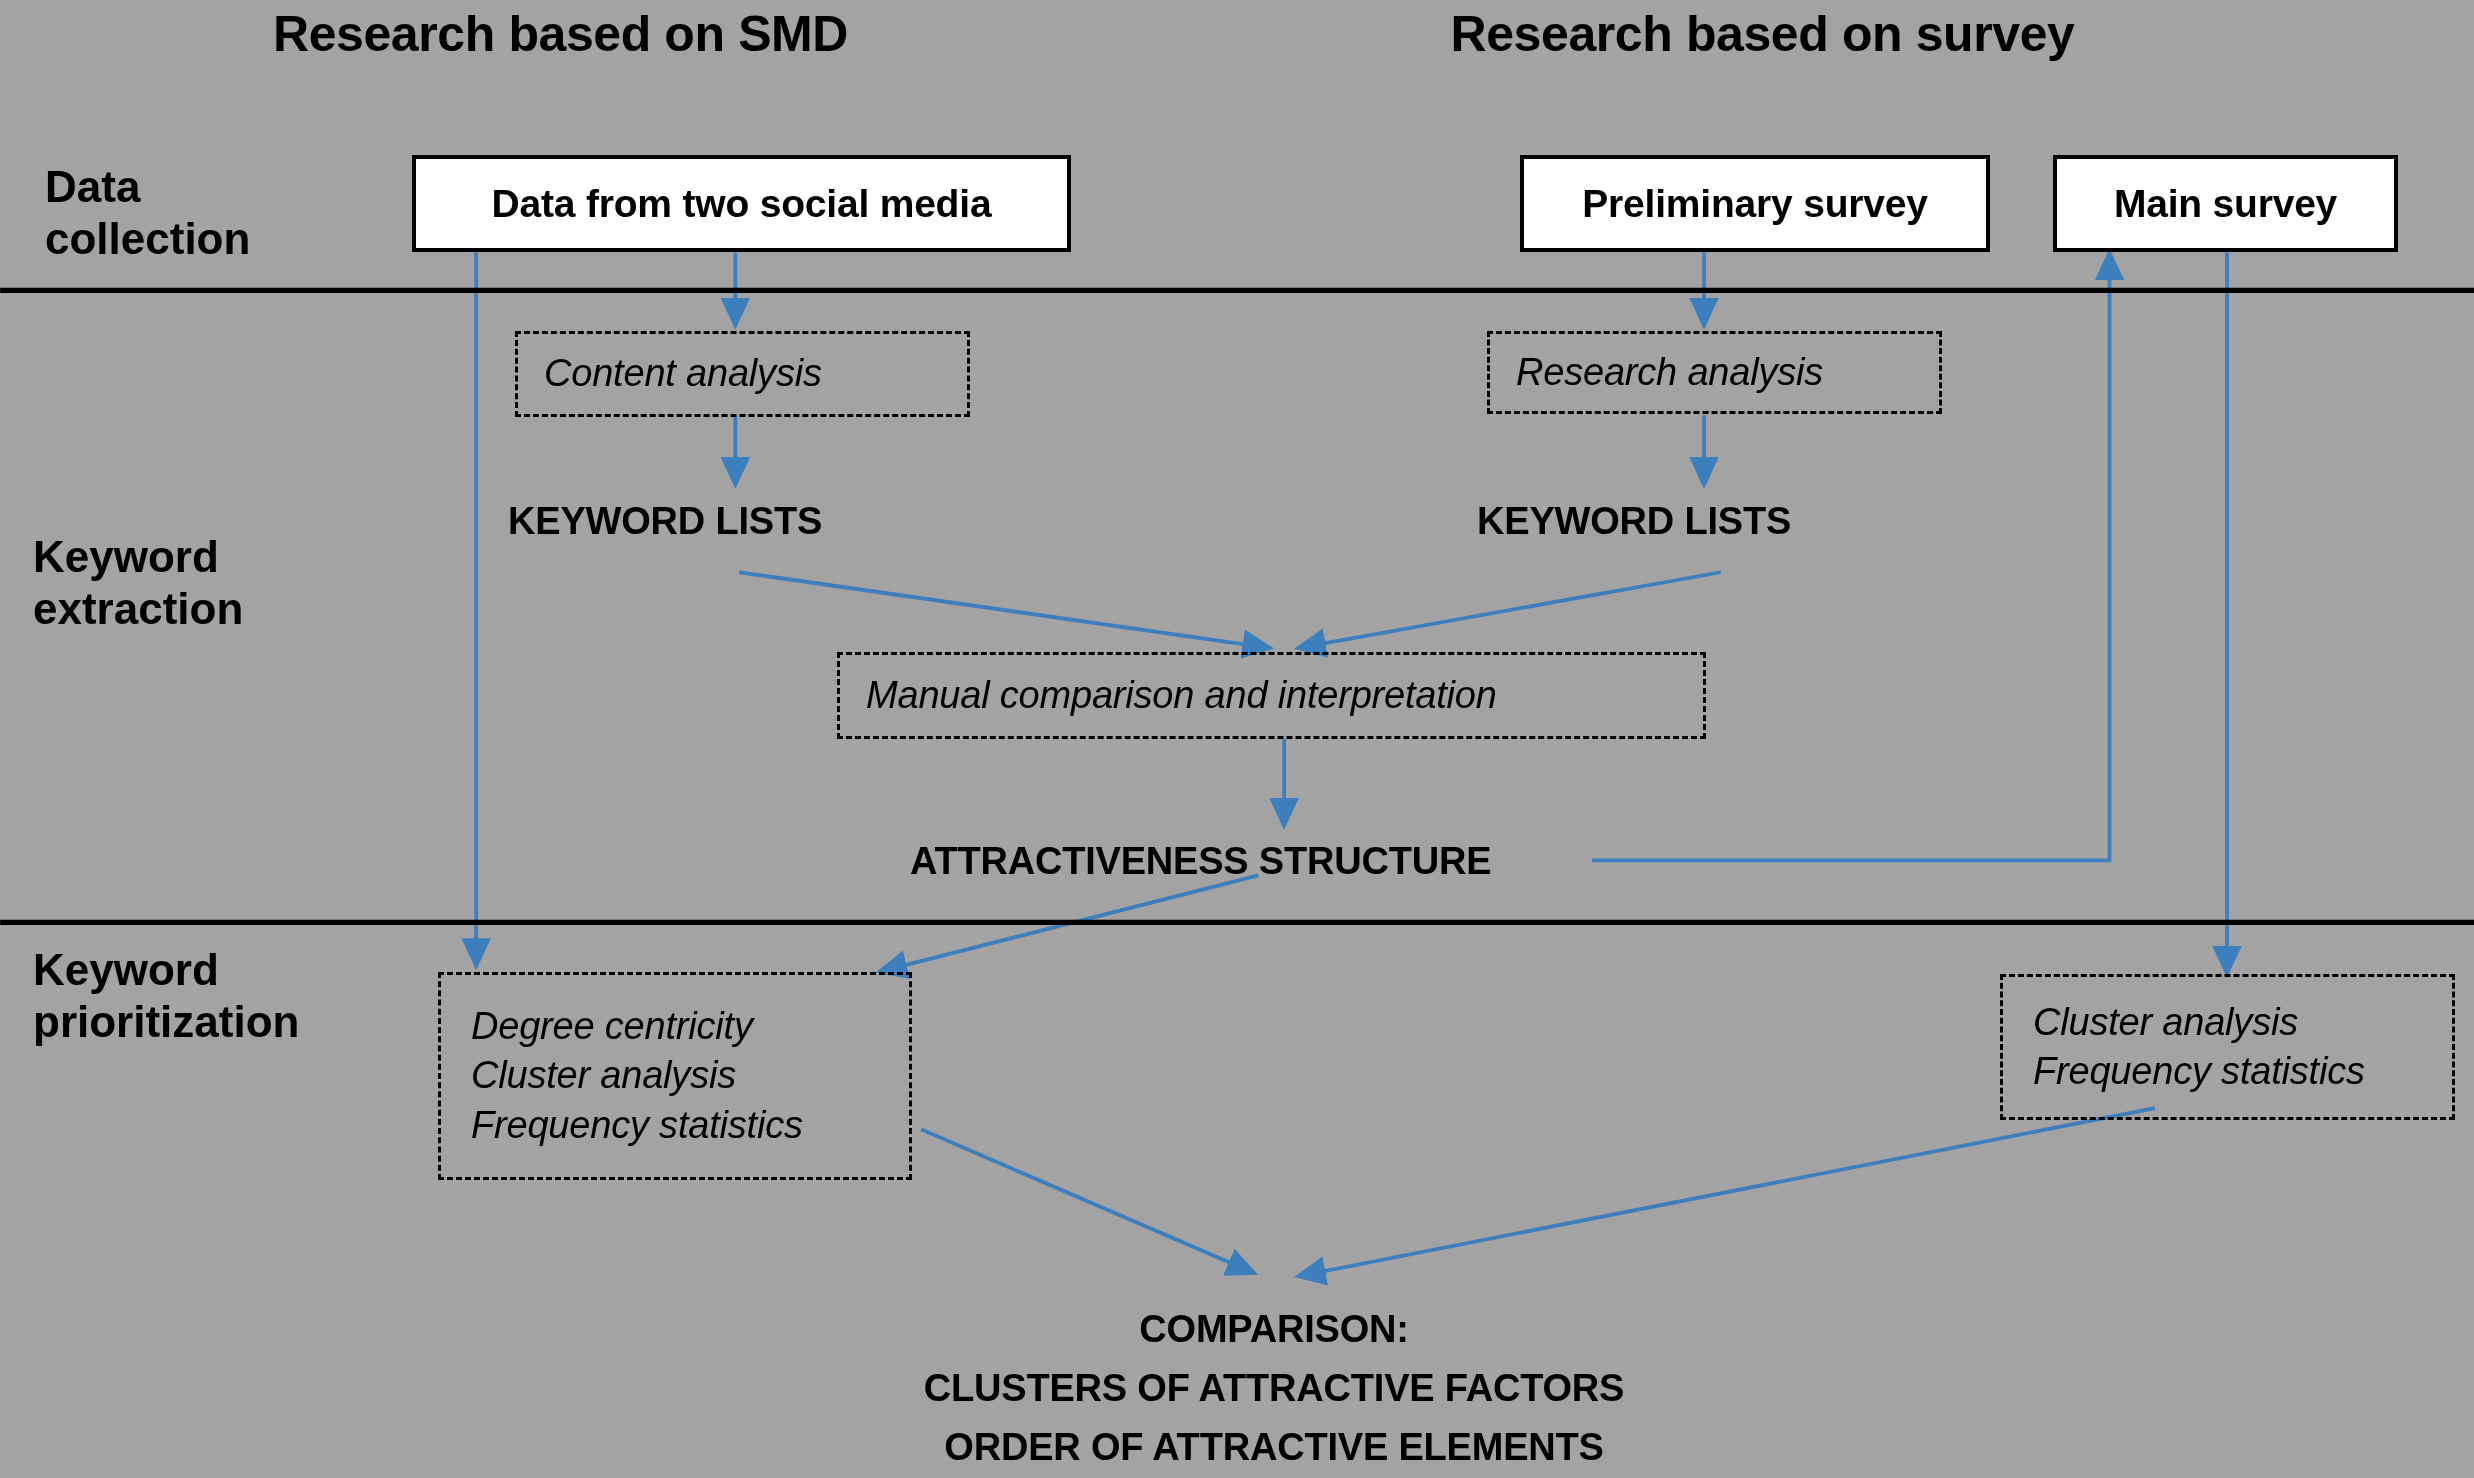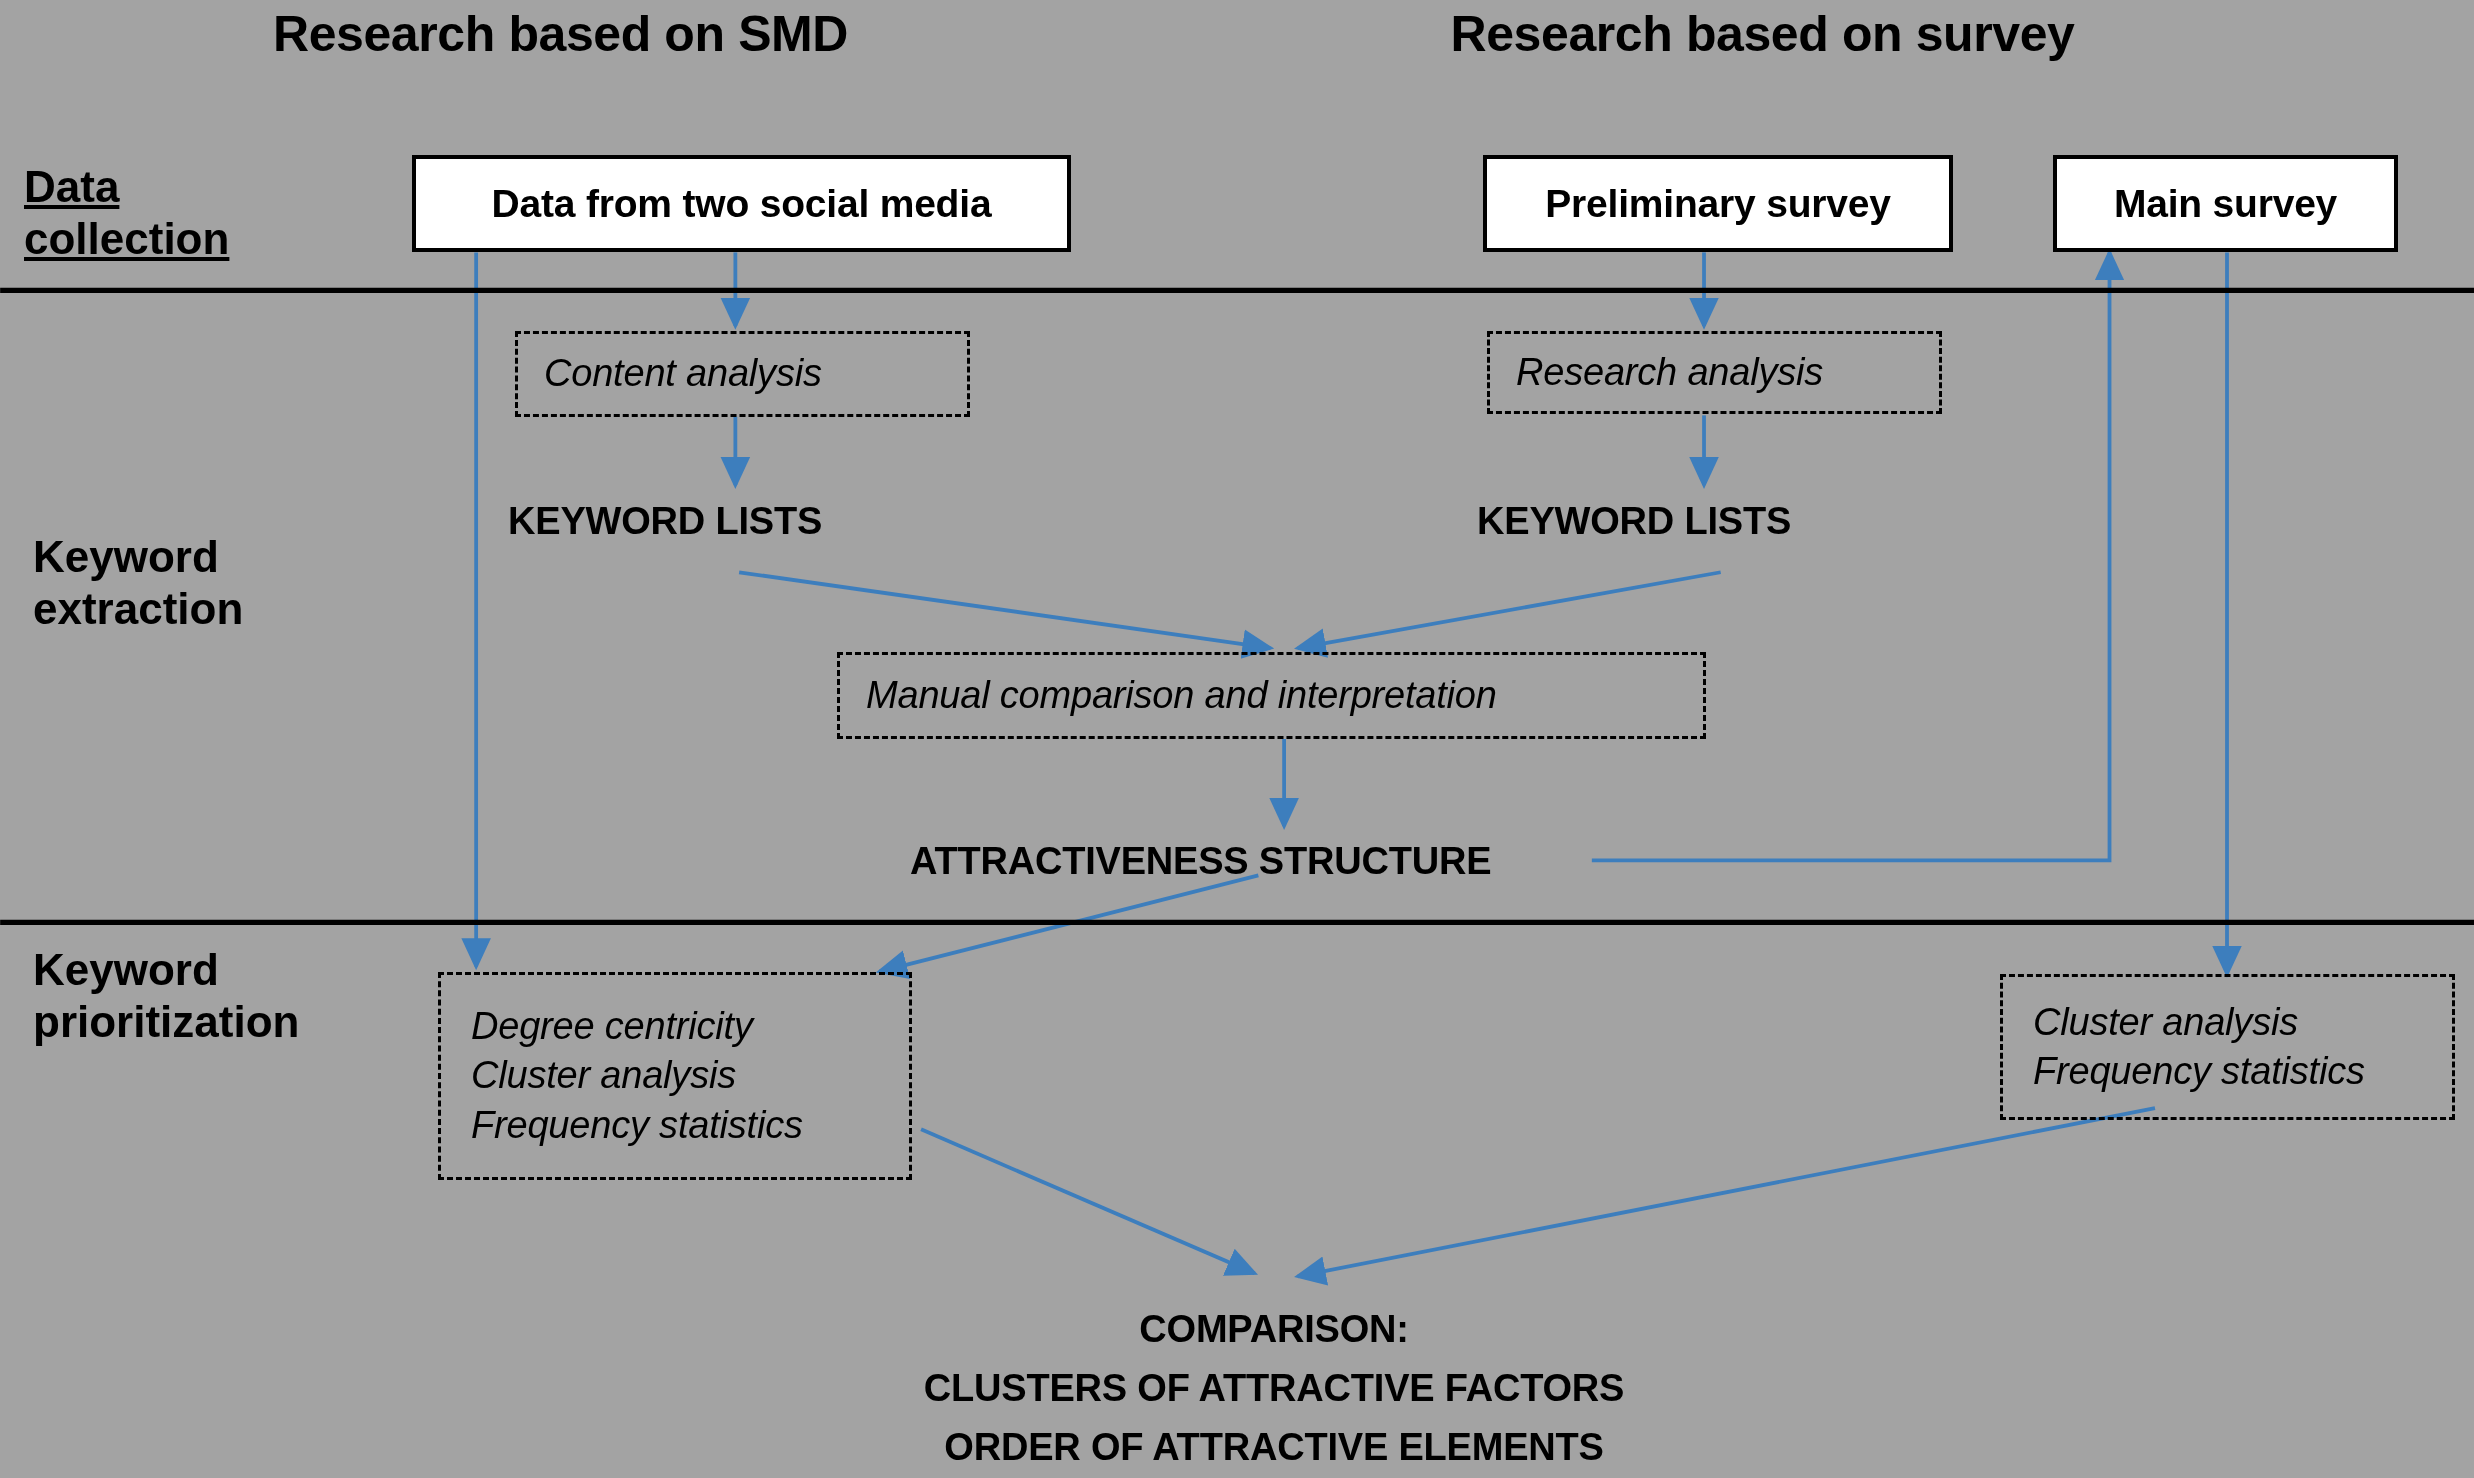--- a/index.html
+++ b/index.html
@@ -141,40 +141,40 @@
 
     <g stroke="#000000" stroke-width="7">
       <line x1="0" y1="383" x2="3265" y2="383"></line>
       <line x1="0" y1="1217" x2="3265" y2="1217"></line>
     </g>
   </svg>
 
   <div class="abs col-header" style="left:227px; top:4.5px; width:667px;">Research based on SMD</div>
   <div class="abs col-header" style="left:1289px; top:4.5px; width:947px;">Research based on survey</div>
 
-  <div class="abs row-label" style="left:24px; top:161px;text-decoration:underline;">
+  <div class="abs row-label" style="left:45px; top:161px;">
     <div>Data</div>
     <div>collection</div>
   </div>
 
   <div class="abs row-label" style="left:33px; top:531px;">
     <div>Keyword</div>
     <div>extraction</div>
   </div>
 
   <div class="abs row-label" style="left:33px; top:944px;">
     <div>Keyword</div>
     <div>prioritization</div>
   </div>
 
   <div class="abs solid-box" style="left:412px; top:155px; width:659px; height:97px;">
     <span class="box-label">Data from two social media</span>
   </div>
 
-  <div class="abs solid-box" style="left:1483px; top:155px; width:470px; height:97px;">
+  <div class="abs solid-box" style="left:1520px; top:155px; width:470px; height:97px;">
     <span class="box-label">Preliminary survey</span>
   </div>
 
   <div class="abs solid-box" style="left:2053px; top:155px; width:345px; height:97px;">
     <span class="box-label">Main survey</span>
   </div>
 
   <div class="abs dashed-box" style="left:515px; top:331px; width:455px; height:86px;">
     <div class="method-line">Content analysis</div>
   </div>

